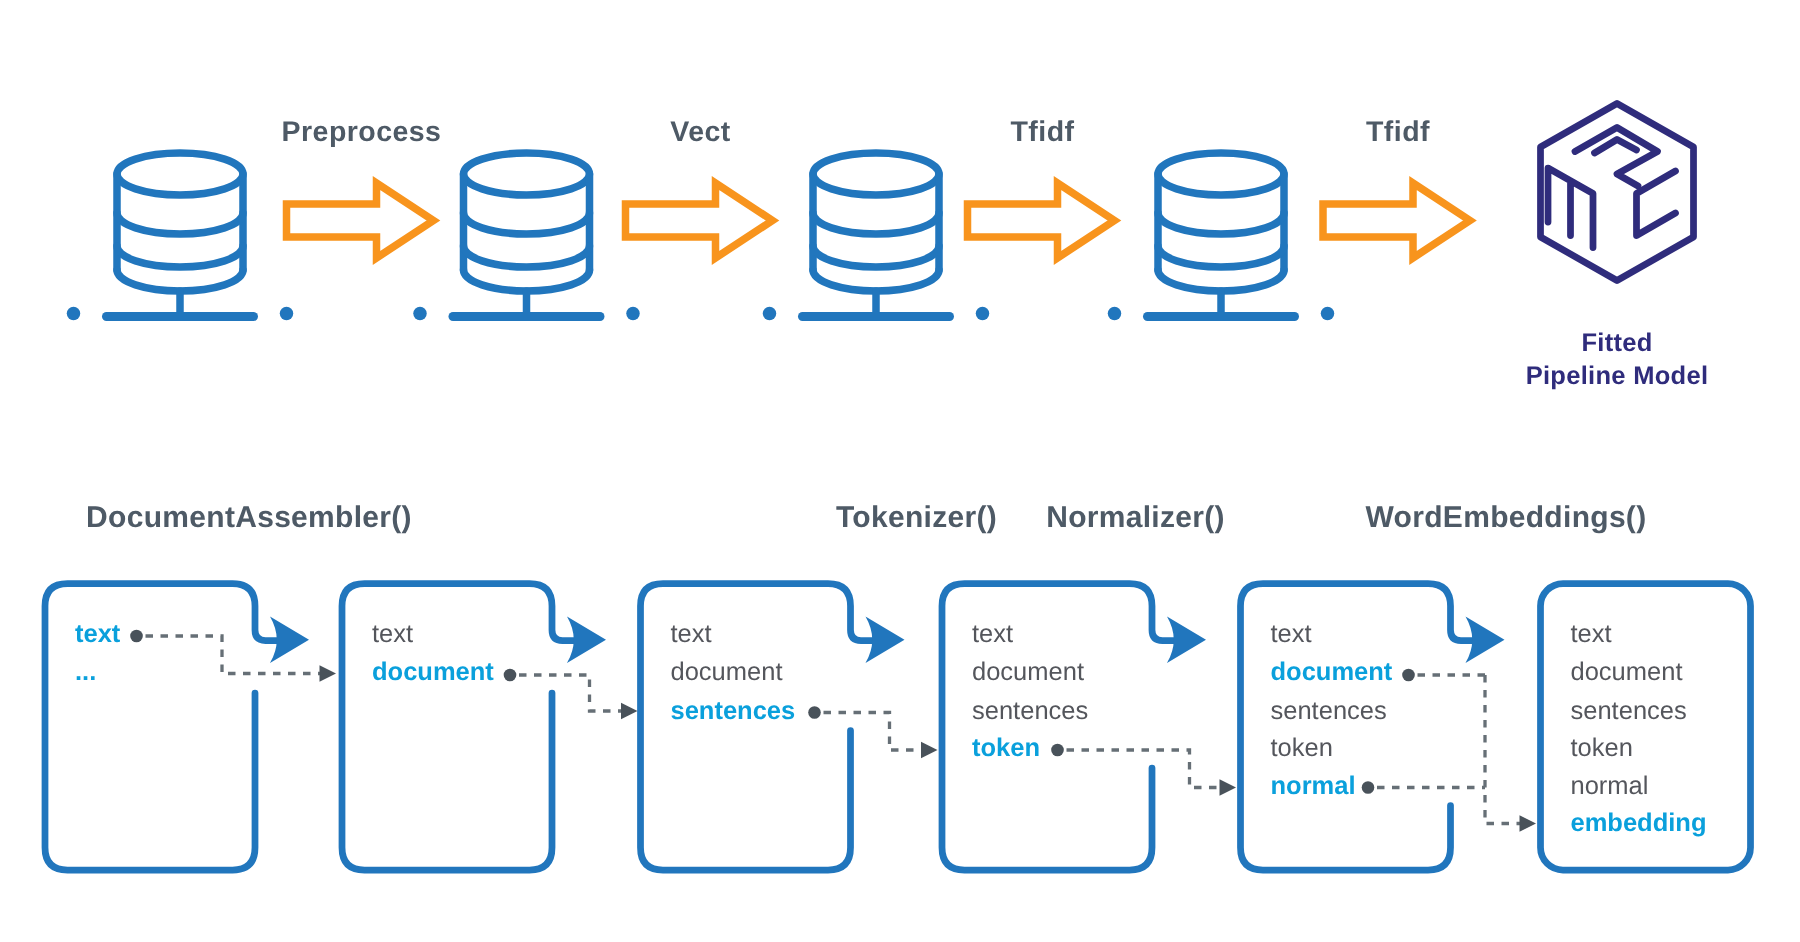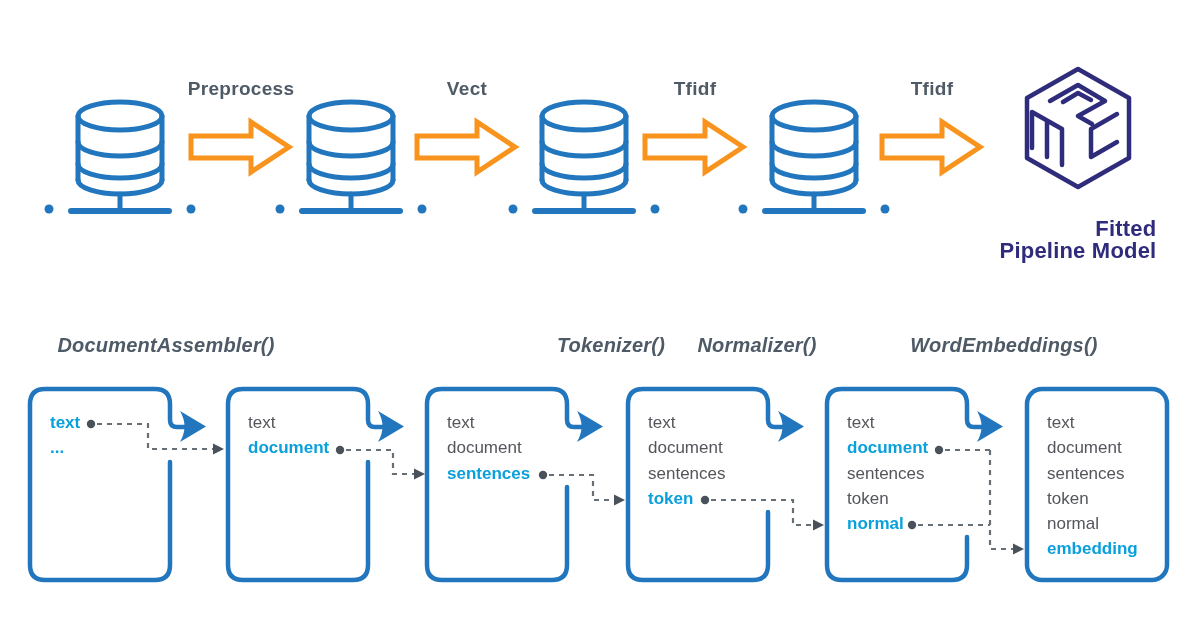--- a/index.html
+++ b/index.html
@@ -9,26 +9,26 @@
     margin-top:12px;
   }
   #diagram-svg{position:absolute;left:0;top:0;}
   .txt{position:absolute;white-space:nowrap;}
   .stage-label{
     top:66px;transform:translateX(-50%);
     font-size:19px;font-weight:700;color:var(--c-label);letter-spacing:.3px;
   }
   .caption{
     top:206px;left:1078px;transform:translateX(-50%);
-    text-align:right;font-size:22px;font-weight:700;color:var(--c-indigo);
+    text-align:center;font-size:17px;font-weight:700;color:var(--c-indigo);
     line-height:22px;letter-spacing:.2px;
   }
   .plabel{
     top:322px;transform:translateX(-50%);
-    font-size:20px;font-weight:700;color:var(--c-label);letter-spacing:.2px;font-style:italic;
+    font-size:20px;font-weight:700;color:var(--c-label);letter-spacing:.2px;
   }
   .colbox{
     position:absolute;top:377px;width:140px;height:191px;
     padding:21px 0 0 20px;box-sizing:border-box;
   }
   .colbox .item{
     font-size:17px;line-height:25.3px;color:var(--c-gray);font-weight:400;
   }
   .colbox .item.hl{color:var(--c-cyan);font-weight:700;}
 </style>

